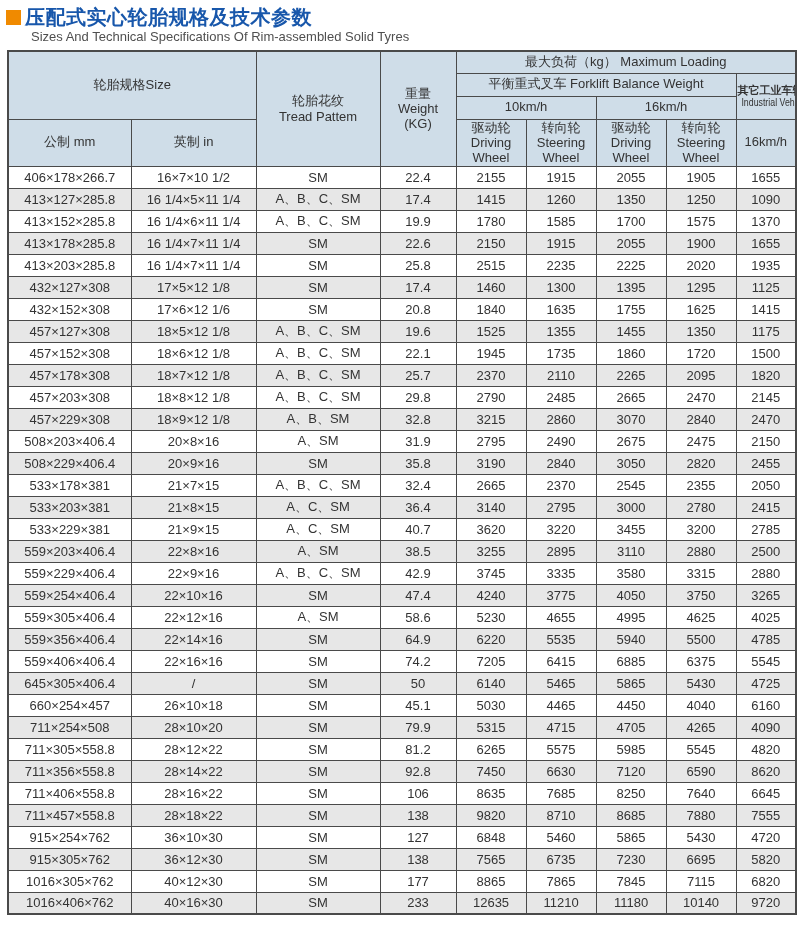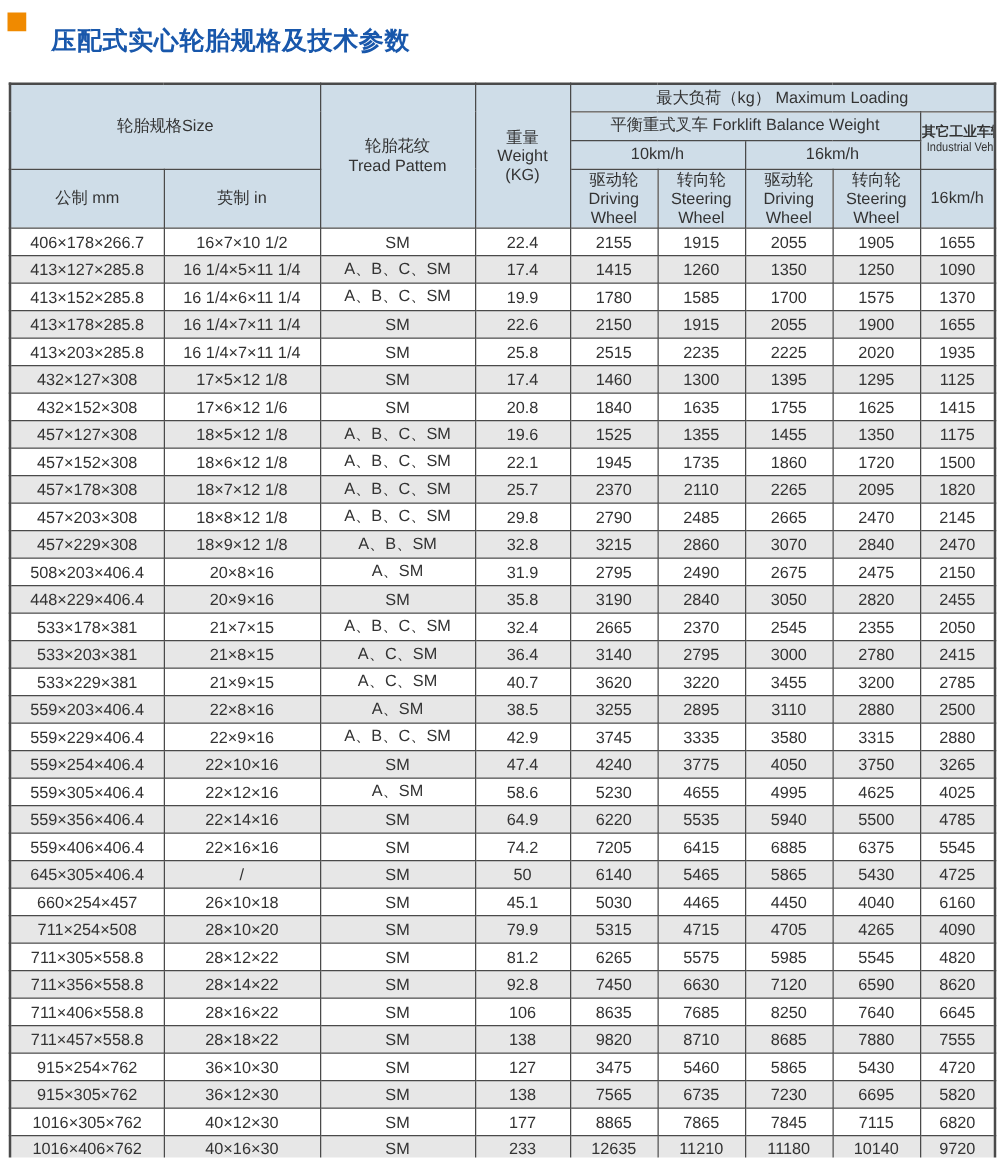--- a/index.html
+++ b/index.html
@@ -13,21 +13,21 @@
   *{box-sizing:border-box;}
   html,body{margin:0;padding:0;}
   body{
     width:800px;height:926px;background:#ffffff;
     font-family:"Liberation Sans","DejaVu Sans",sans-serif;
     color:var(--text);overflow:hidden;
   }
   .title-block{padding:5px 0 0 6px;}
   .title-line{display:flex;align-items:flex-start;}
   .bullet{width:15px;height:15px;background:var(--orange);margin:5px 4px 0 0;flex:none;}
-  .page-title{font-size:20px;line-height:24px;font-weight:bold;color:var(--blue);margin:16px;letter-spacing:0.5px;}
+  .page-title{font-size:20px;line-height:24px;font-weight:bold;color:var(--blue);margin:0;letter-spacing:0.5px;}
   .page-subtitle{font-size:13px;line-height:16px;color:#4f4f4f;margin:0 0 0 25px;}
   table{
     border-collapse:collapse;table-layout:fixed;
     width:788px;margin:5px 0 0 7px;
     border:2px solid var(--border);
   }
   th,td{
     border:1px solid var(--border);
     text-align:center;vertical-align:middle;
     padding:0 1px;color:var(--text);overflow:hidden;white-space:nowrap;
@@ -44,20 +44,21 @@
   tbody tr.alt td{background:var(--alt-bg);}
 </style>
 </head>
 <body>
 
 <div class="title-block">
   <div class="title-line">
     <span class="bullet"></span>
     <h1 class="page-title">压配式实心轮胎规格及技术参数</h1>
   </div>
+  <p class="page-subtitle">Sizes And Technical Specifications Of Rim-assembled Solid Tyres</p>
 </div>
 
 <table>
   <colgroup>
     <col style="width:123px">
       <col style="width:125px">
       <col style="width:124px">
     <col style="width:76px">
       <col style="width:70px">
       <col style="width:70px">
@@ -254,21 +255,21 @@
         <td>20×8×16</td>
         <td>A、SM</td>
         <td>31.9</td>
         <td>2795</td>
         <td>2490</td>
         <td>2675</td>
         <td>2475</td>
         <td>2150</td>
       </tr>
       <tr class="alt">
-        <td>448×229×406.4</td>
+        <td>508×229×406.4</td>
         <td>20×9×16</td>
         <td>SM</td>
         <td>35.8</td>
         <td>3190</td>
         <td>2840</td>
         <td>3050</td>
         <td>2820</td>
         <td>2455</td>
       </tr>
       <tr>
@@ -445,21 +446,21 @@
         <td>8710</td>
         <td>8685</td>
         <td>7880</td>
         <td>7555</td>
       </tr>
       <tr>
         <td>915×254×762</td>
         <td>36×10×30</td>
         <td>SM</td>
         <td>127</td>
-        <td>3475</td>
+        <td>6848</td>
         <td>5460</td>
         <td>5865</td>
         <td>5430</td>
         <td>4720</td>
       </tr>
       <tr class="alt">
         <td>915×305×762</td>
         <td>36×12×30</td>
         <td>SM</td>
         <td>138</td>

